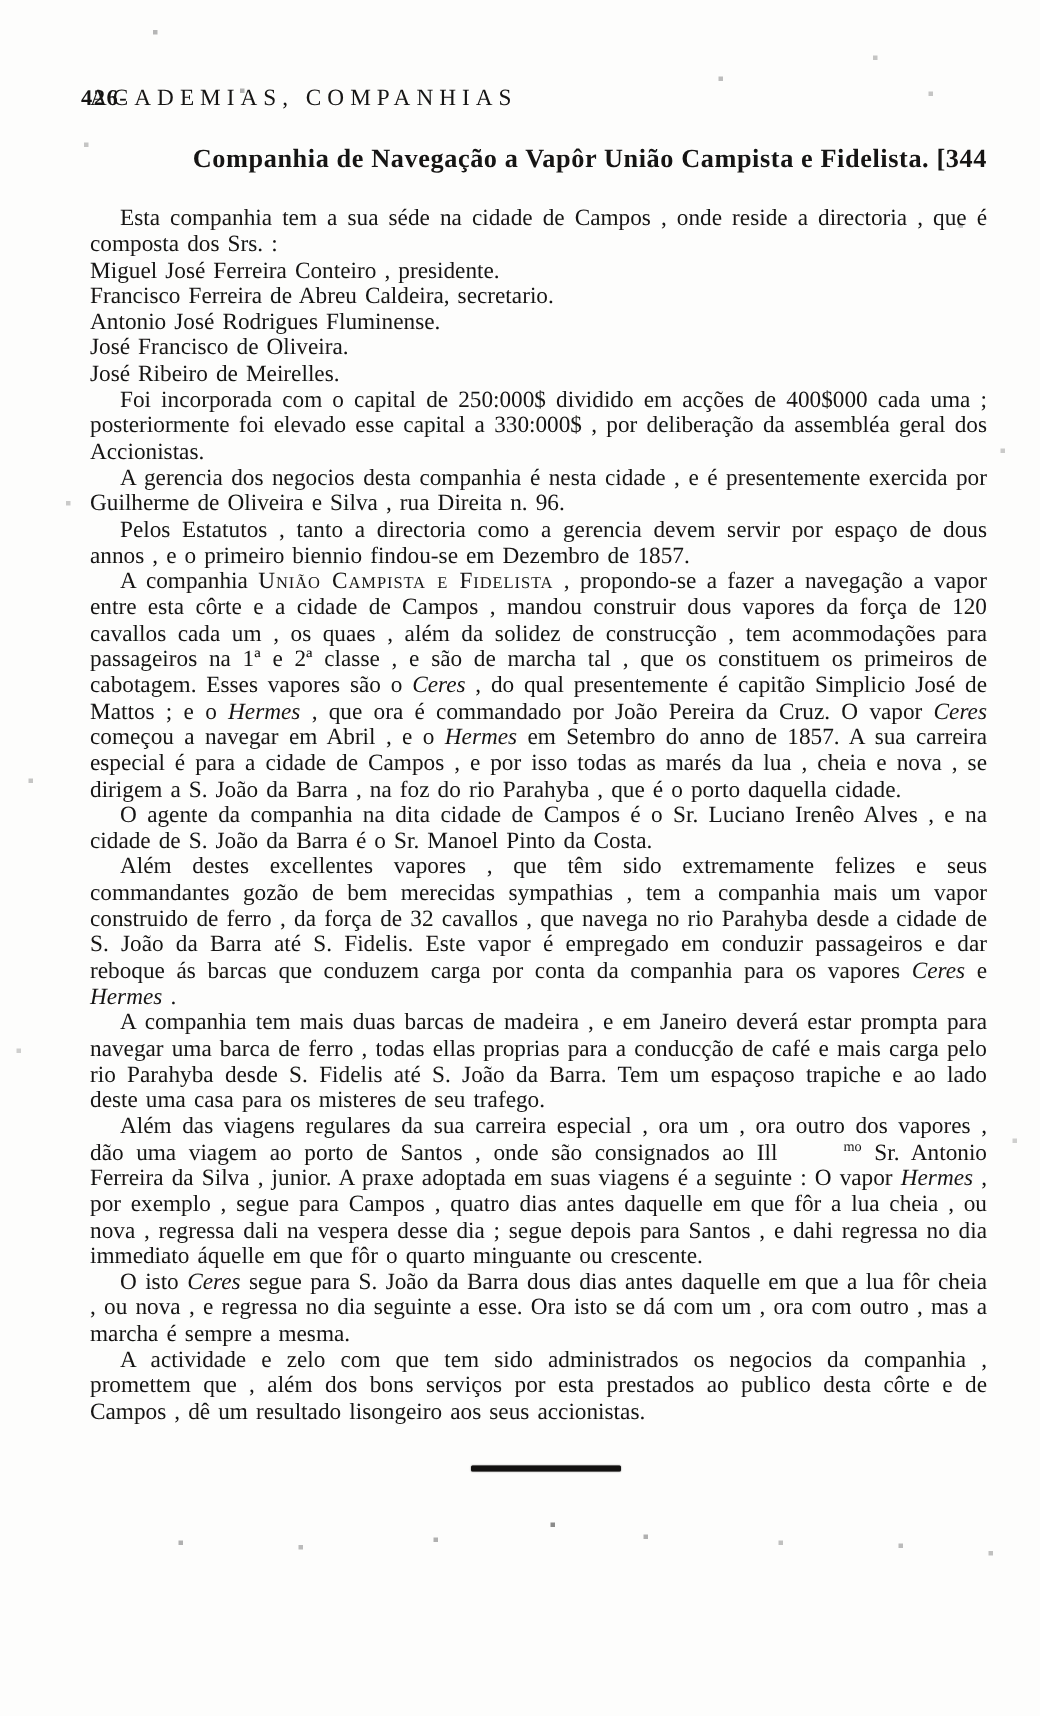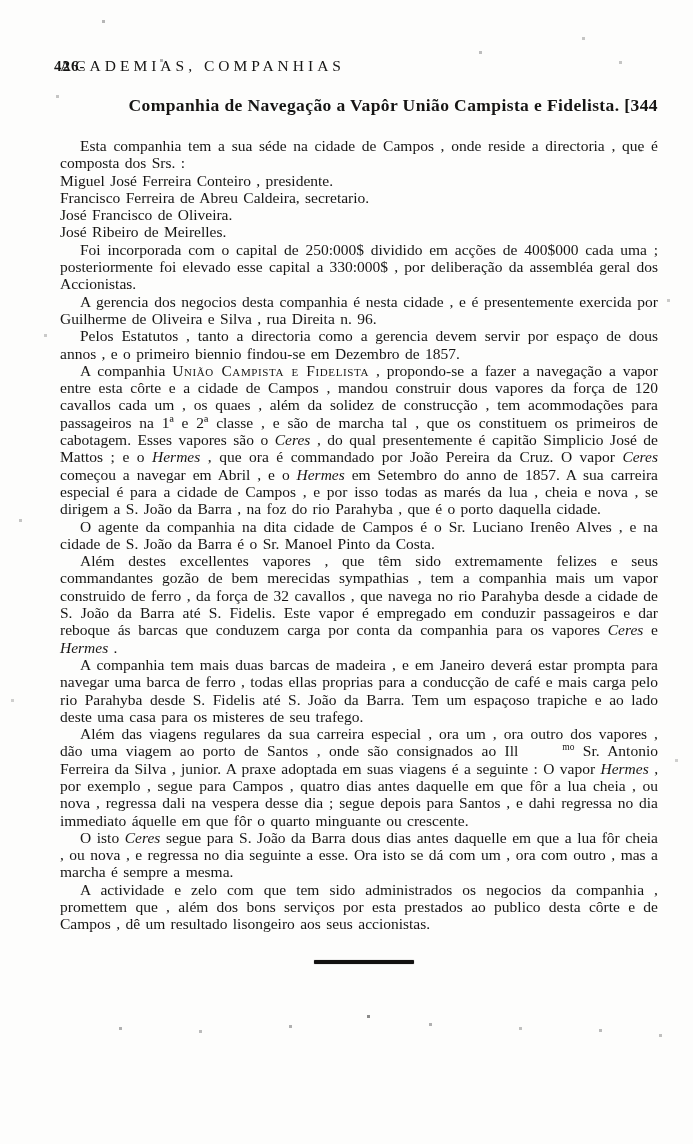--- a/index.html
+++ b/index.html
@@ -117,20 +117,21 @@
 
   <div class="article-title">
     <span>Companhia de Navegação a Vapôr União Campista e Fidelista.</span>
     <span>[344</span>
   </div>
 
   <div class="bodytext">
     <p class="p-indent"><span>Esta companhia tem a sua séde na cidade de Campos , onde reside a directoria , que é composta dos Srs. :</span></p>
     <p class="p-name"><span>Miguel José Ferreira Conteiro , presidente.</span></p>
     <p class="p-name"><span>Francisco Ferreira de Abreu Caldeira, secretario.</span></p>
+    <p class="p-name"><span>Antonio José Rodrigues Fluminense.</span></p>
     <p class="p-name"><span>José Francisco de Oliveira.</span></p>
     <p class="p-name"><span>José Ribeiro de Meirelles.</span></p>
     <p class="p-indent"><span>Foi incorporada com o capital de 250:000$ dividido em acções de 400$000 cada uma ; posteriormente foi elevado esse capital a 330:000$ , por deliberação da assembléa geral dos Accionistas.</span></p>
     <p class="p-indent"><span>A gerencia dos negocios desta companhia é nesta cidade , e é presentemente exercida por Guilherme de Oliveira e Silva , rua Direita n. 96.</span></p>
     <p class="p-indent"><span>Pelos Estatutos , tanto a directoria como a gerencia devem servir por espaço de dous annos , e o primeiro biennio findou-se em Dezembro de 1857.</span></p>
     <p class="p-indent"><span>A companhia </span><span class="sc">União Campista e Fidelista</span><span> , propondo-se a fazer a navegação a vapor entre esta côrte e a cidade de Campos , mandou construir dous vapores da força de 120 cavallos cada um , os quaes , além da solidez de construcção , tem acommodações para passageiros na 1ª e 2ª classe , e são de marcha tal , que os constituem os primeiros de cabotagem. Esses vapores são o </span><span class="i">Ceres</span><span> , do qual presentemente é capitão Simplicio José de Mattos ; e o </span><span class="i">Hermes</span><span> , que ora é commandado por João Pereira da Cruz. O vapor </span><span class="i">Ceres</span><span> começou a navegar em Abril , e o </span><span class="i">Hermes</span><span> em Setembro do anno de 1857. A sua carreira especial é para a cidade de Campos , e por isso todas as marés da lua , cheia e nova , se dirigem a S. João da Barra , na foz do rio Parahyba , que é o porto daquella cidade.</span></p>
     <p class="p-indent"><span>O agente da companhia na dita cidade de Campos é o Sr. Luciano Irenêo Alves , e na cidade de S. João da Barra é o Sr. Manoel Pinto da Costa.</span></p>
     <p class="p-indent"><span>Além destes excellentes vapores , que têm sido extremamente felizes e seus commandantes gozão de bem merecidas sympathias , tem a companhia mais um vapor construido de ferro , da força de 32 cavallos , que navega no rio Parahyba desde a cidade de S. João da Barra até S. Fidelis. Este vapor é empregado em conduzir passageiros e dar reboque ás barcas que conduzem carga por conta da companhia para os vapores </span><span class="i">Ceres</span><span> e </span><span class="i">Hermes</span><span> .</span></p>
     <p class="p-indent"><span>A companhia tem mais duas barcas de madeira , e em Janeiro deverá estar prompta para navegar uma barca de ferro , todas ellas proprias para a conducção de café e mais carga pelo rio Parahyba desde S. Fidelis até S. João da Barra. Tem um espaçoso trapiche e ao lado deste uma casa para os misteres de seu trafego.</span></p>
     <p class="p-indent"><span>Além das viagens regulares da sua carreira especial , ora um , ora outro dos vapores , dão uma viagem ao porto de Santos , onde são consignados ao Ill</span><span class="sup">mo</span><span> Sr. Antonio Ferreira da Silva , junior. A praxe adoptada em suas viagens é a seguinte : O vapor </span><span class="i">Hermes</span><span> , por exemplo , segue para Campos , quatro dias antes daquelle em que fôr a lua cheia , ou nova , regressa dali na vespera desse dia ; segue depois para Santos , e dahi regressa no dia immediato áquelle em que fôr o quarto minguante ou crescente.</span></p>

